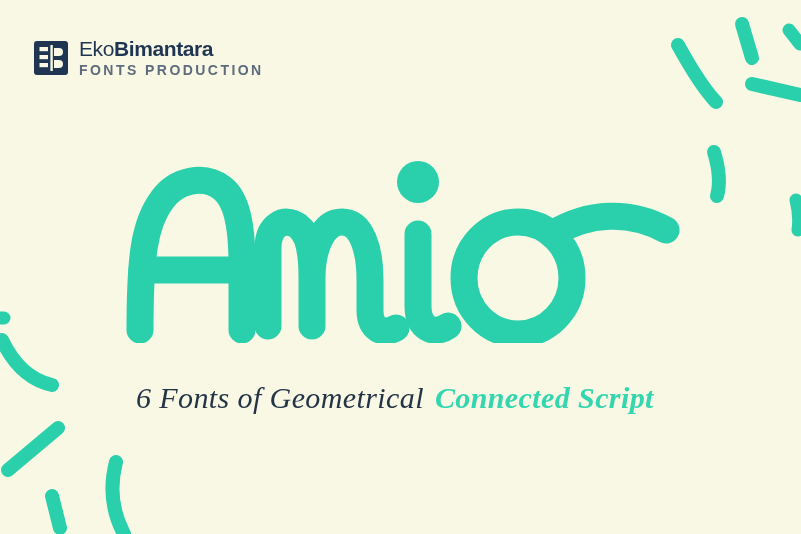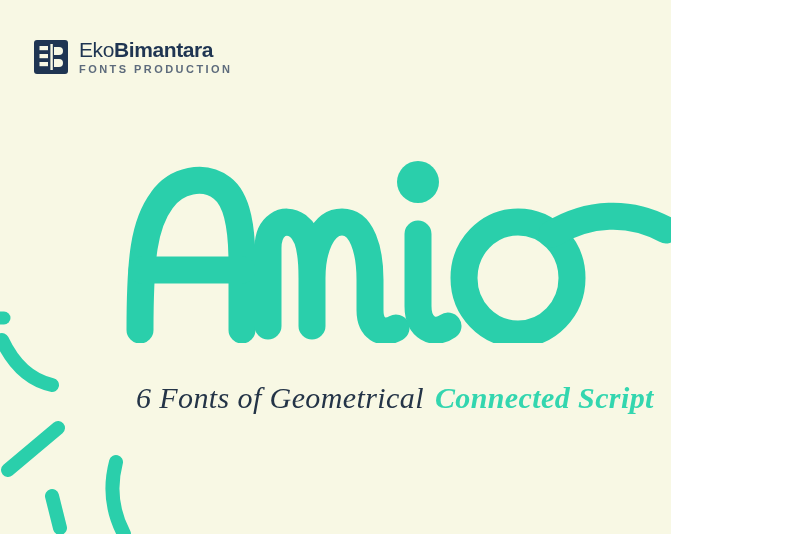--- a/index.html
+++ b/index.html
@@ -9,21 +9,21 @@
   }
   body {
     width: 801px;
     height: 534px;
     overflow: hidden;
     font-family: "Liberation Sans", sans-serif;
   }
 
   #poster {
     position: relative;
-    width: 671px;
+    width: 801px;
     height: 534px;
     background: #F8F8E4;
     overflow: hidden;
   }
 
   
   #decor-layer {
     position: absolute;
     left: 0; top: 0;
     width: 801px;
@@ -57,21 +57,21 @@
     font-size: 21px;
     letter-spacing: -0.4px;
     color: #1F3552;
     white-space: nowrap;
   }
   #logo-wordmark .wm-light { font-weight: 400; }
   #logo-wordmark .wm-bold  { font-weight: 700; }
   #logo-subline {
     margin-top: 4px;
     font-family: "Liberation Sans", sans-serif;
-    font-size: 11px;
+    font-size: 14px;
     font-weight: 700;
     letter-spacing: 2.45px;
     color: #5D6B7C;
     white-space: nowrap;
   }
 
   
   #hero-wordmark {
     position: absolute;
     left: 118px;

